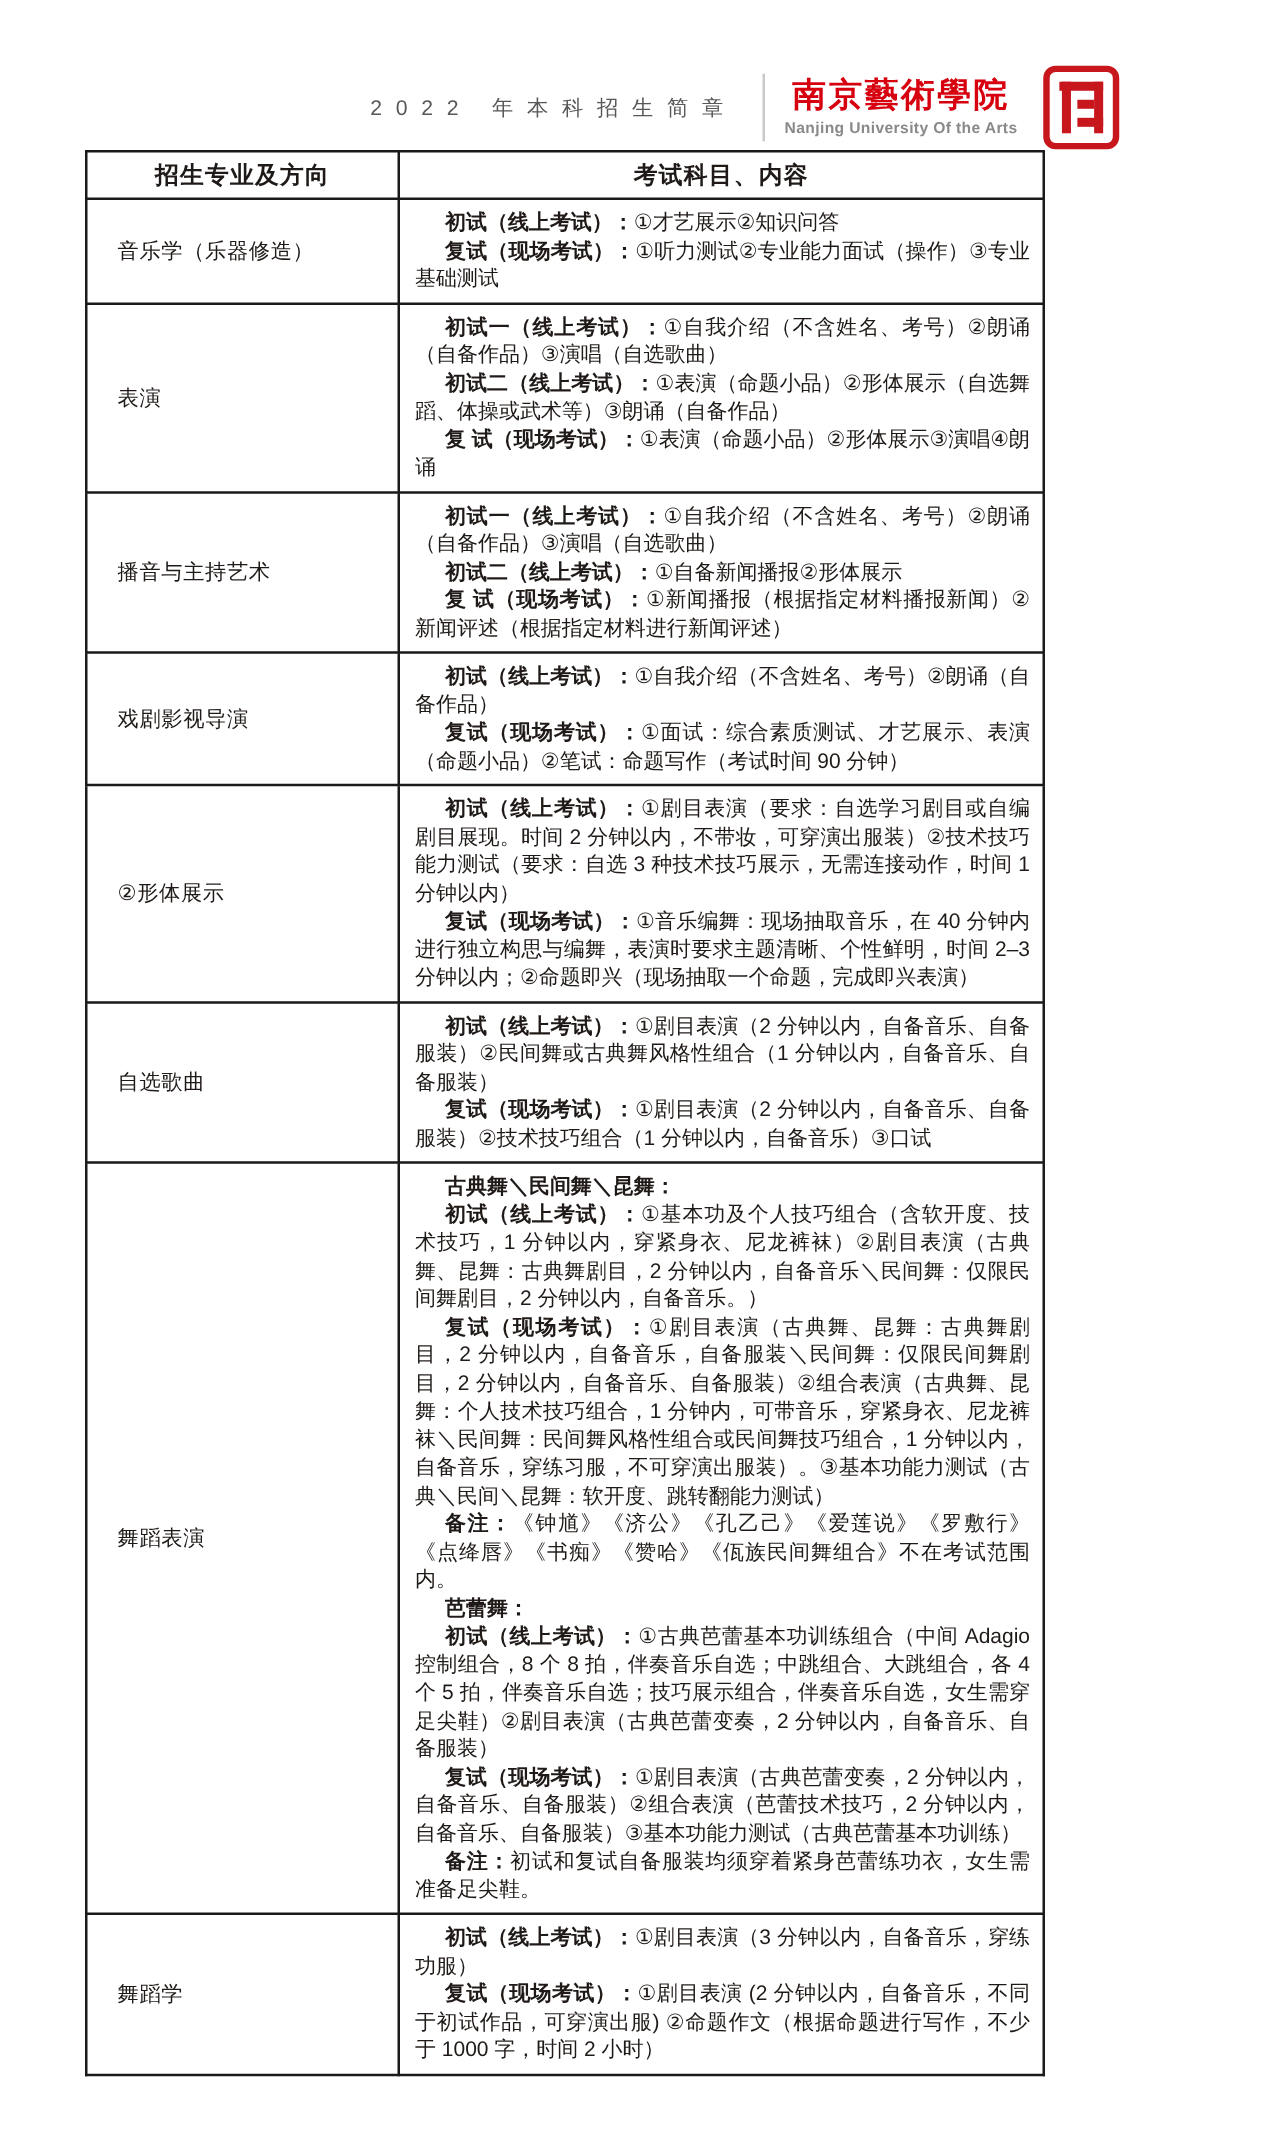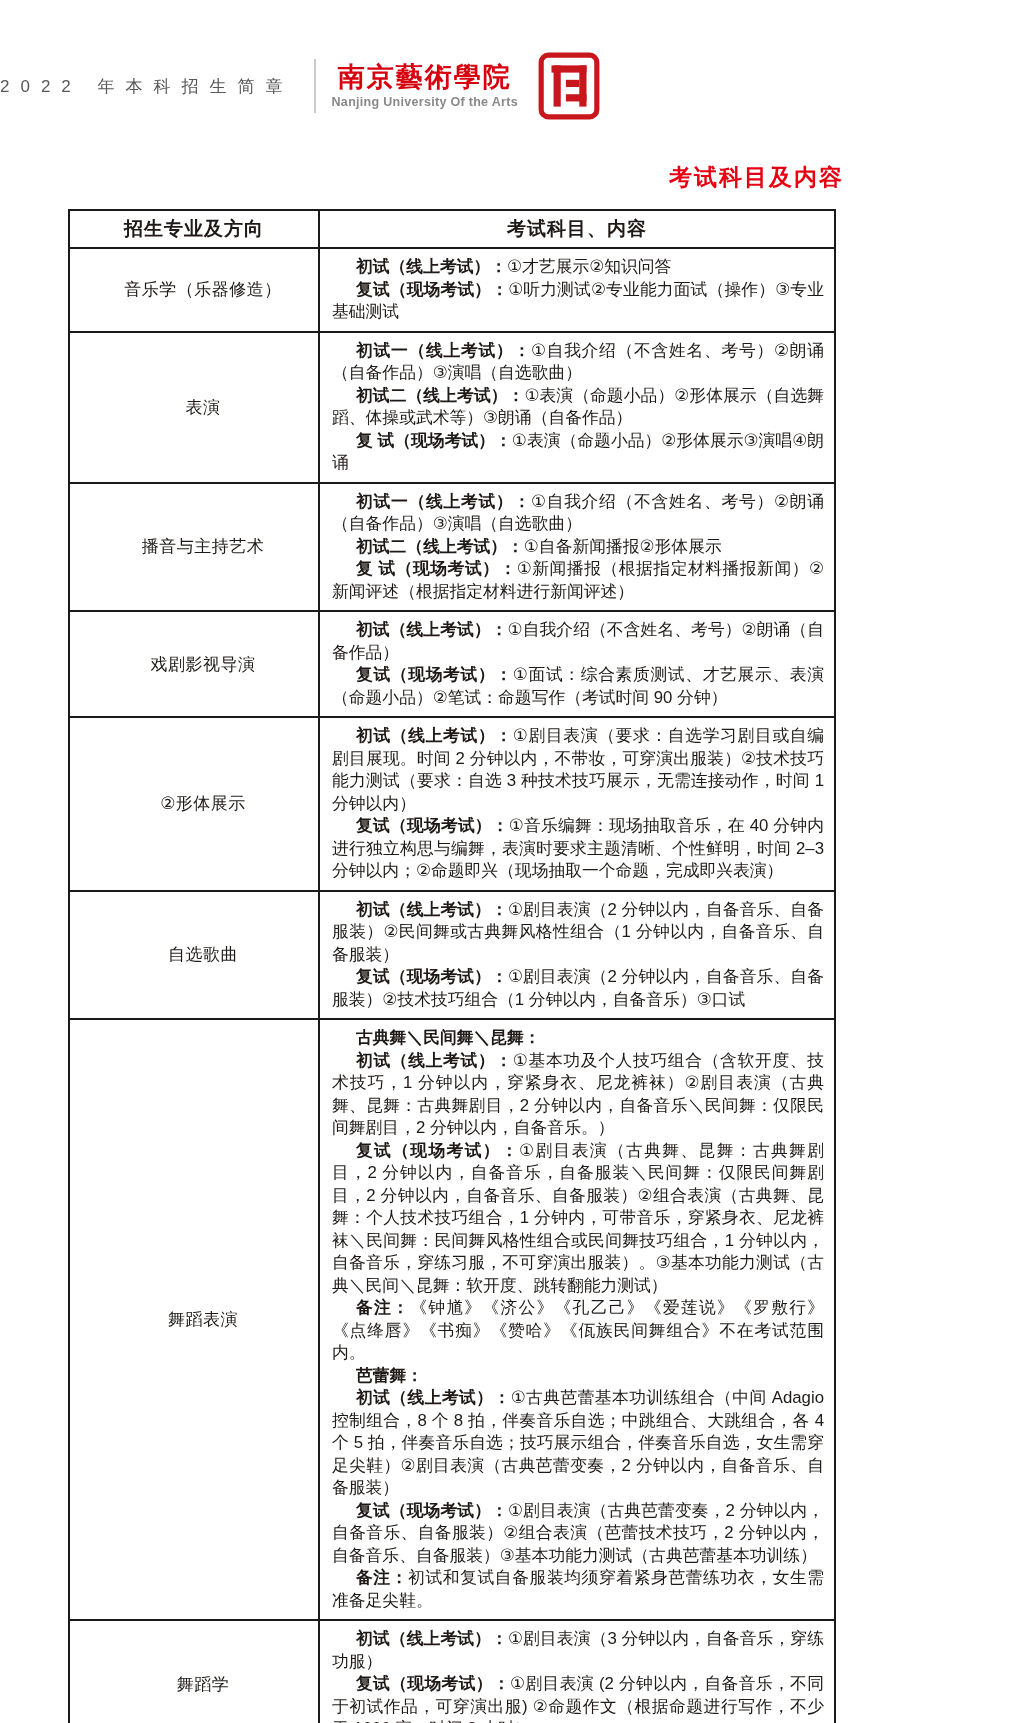--- a/index.html
+++ b/index.html
@@ -7,21 +7,21 @@
   body {
     width:1024px; height:1723px;
     font-family:"Liberation Sans","DejaVu Sans",sans-serif;
     color:#1f1a17;
     position:relative;
   }
   .page { width:1024px; height:1723px; background:#fff; overflow:hidden; }
 
   
   .header-row {
-    display:flex; align-items:center; justify-content:flex-start;
+    display:flex; align-items:center; justify-content:flex-end;
     padding:52px 128px 0 0; gap:16px;
   }
   .brochure-title {
     color:#595757; font-size:17px; letter-spacing:11px;
     white-space:nowrap; padding-right:4px;
   }
   .header-divider { width:2px; height:54px; background:#c9caca; }
   .logo-block { text-align:center; line-height:1.1; }
   .logo-cn {
     color:#d7000f; font-size:27px; font-weight:bold;
@@ -43,21 +43,21 @@
     margin-left:68px; width:768px;
     border:2.5px solid #1a1a1a;
   }
   table.exam th, table.exam td { border:2px solid #1a1a1a; }
   table.exam th {
     font-size:19px; font-weight:bold; text-align:center;
     padding:5px 4px; letter-spacing:1px;
   }
   th.col-major { width:250px; }
   td.major-cell {
-    width:250px; font-size:17px; text-align:center;
+    width:250px; font-size:17px; text-align:left;
     padding:6px 6px 6px 24px; vertical-align:middle; letter-spacing:0.5px;
   }
   td.content-cell {
     font-size:16.8px; line-height:1.34;
     padding:7px 10px 7px 12px; vertical-align:middle;
     text-align:justify;
   }
   .seg b { font-weight:bold;margin-left:24px; }
 </style>
 </head>
@@ -75,21 +75,20 @@
     <svg class="seal" viewBox="0 0 60 66" xmlns="http://www.w3.org/2000/svg">
       <rect x="3" y="3" width="54" height="60" rx="7" fill="none" stroke="#c8161d" stroke-width="5"></rect>
       <rect x="13" y="13" width="34" height="7" fill="#c8161d"></rect>
       <rect x="15" y="13" width="7" height="40" fill="#c8161d"></rect>
       <rect x="40" y="13" width="7" height="40" fill="#c8161d"></rect>
       <rect x="27" y="27" width="13" height="7" fill="#c8161d"></rect>
       <rect x="27" y="41" width="20" height="7" fill="#c8161d"></rect>
     </svg>
   </div>
 
-  <div class="section-title">考试科目及内容</div>
 
   <table class="exam">
     <thead>
       <tr>
         <th class="col-major">招生专业及方向</th>
         <th>考试科目、内容</th>
       </tr>
     </thead>
     <tbody id="table-body">
         <tr>

